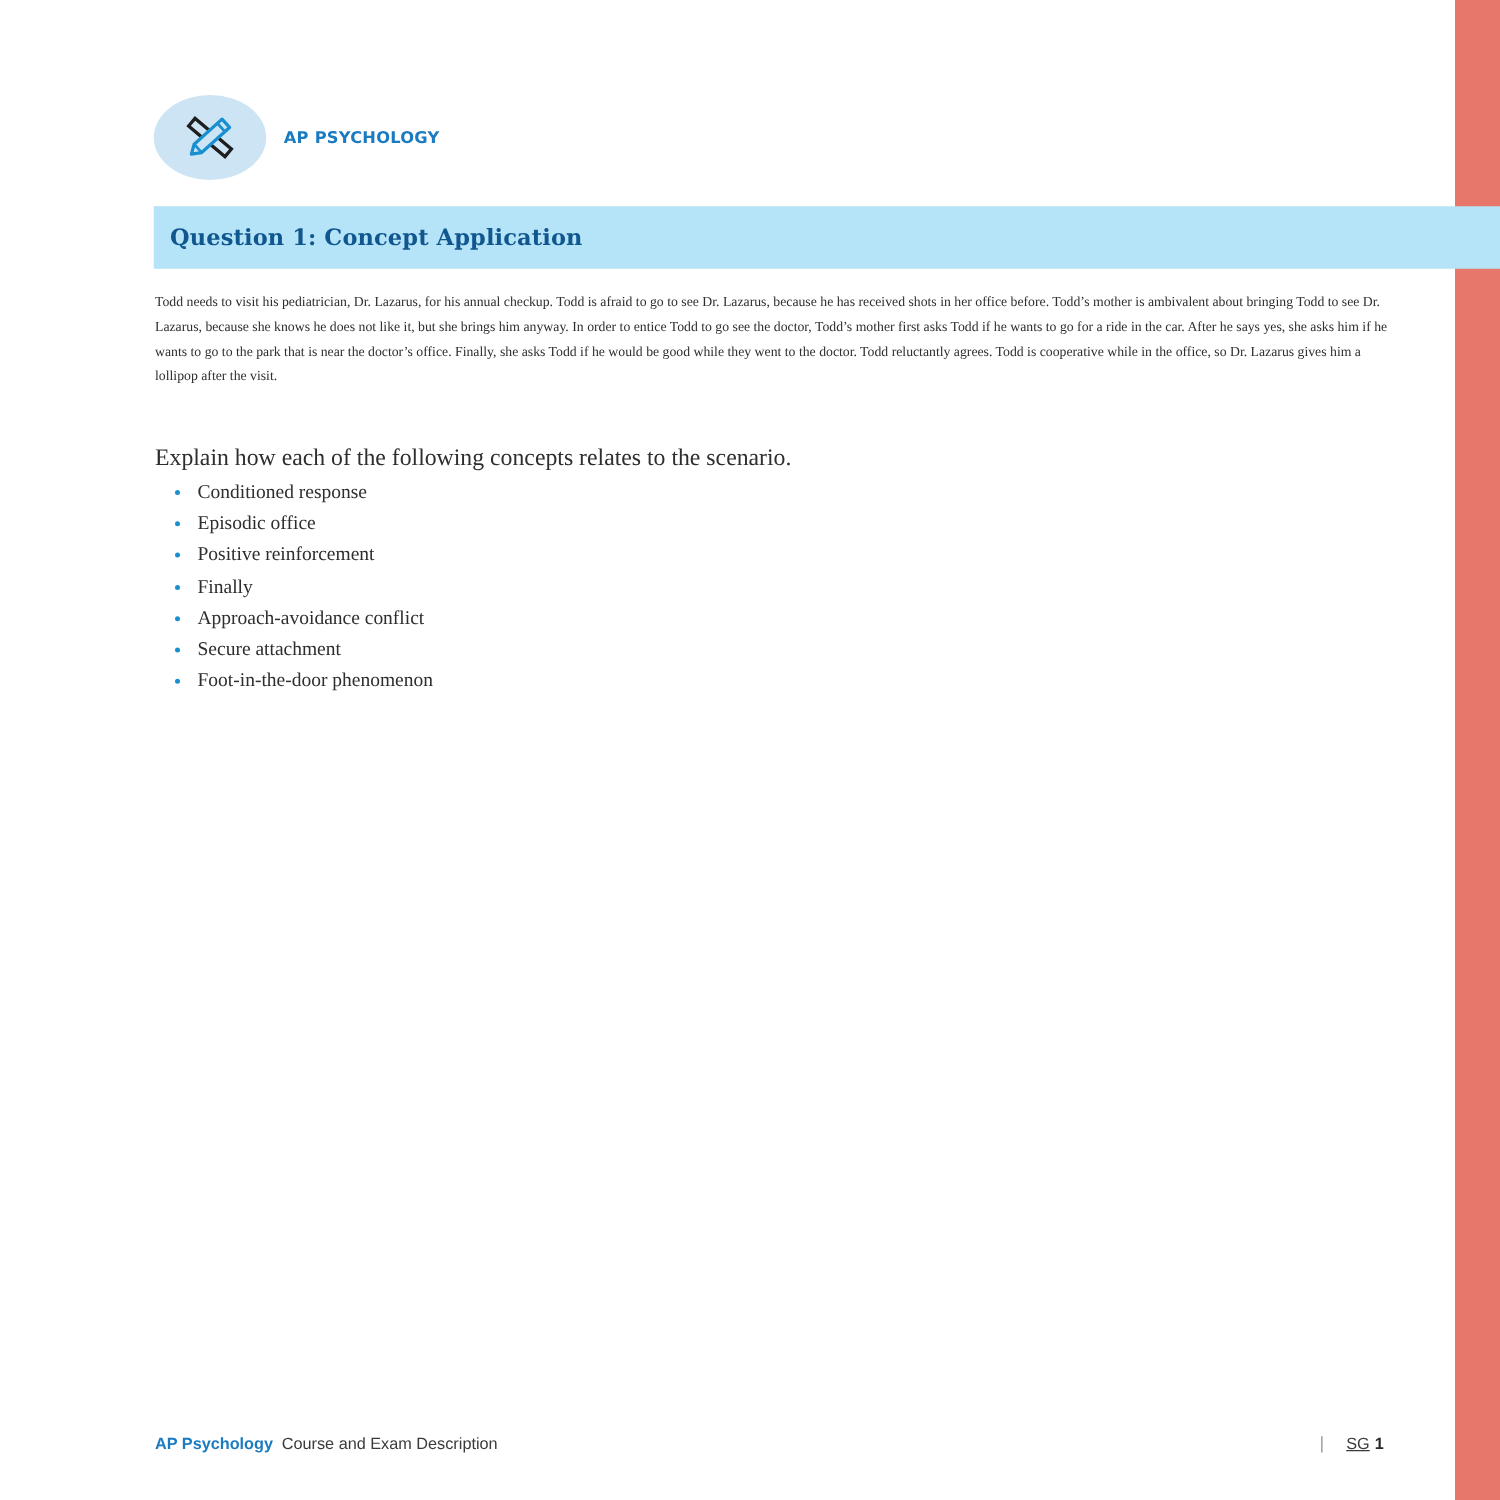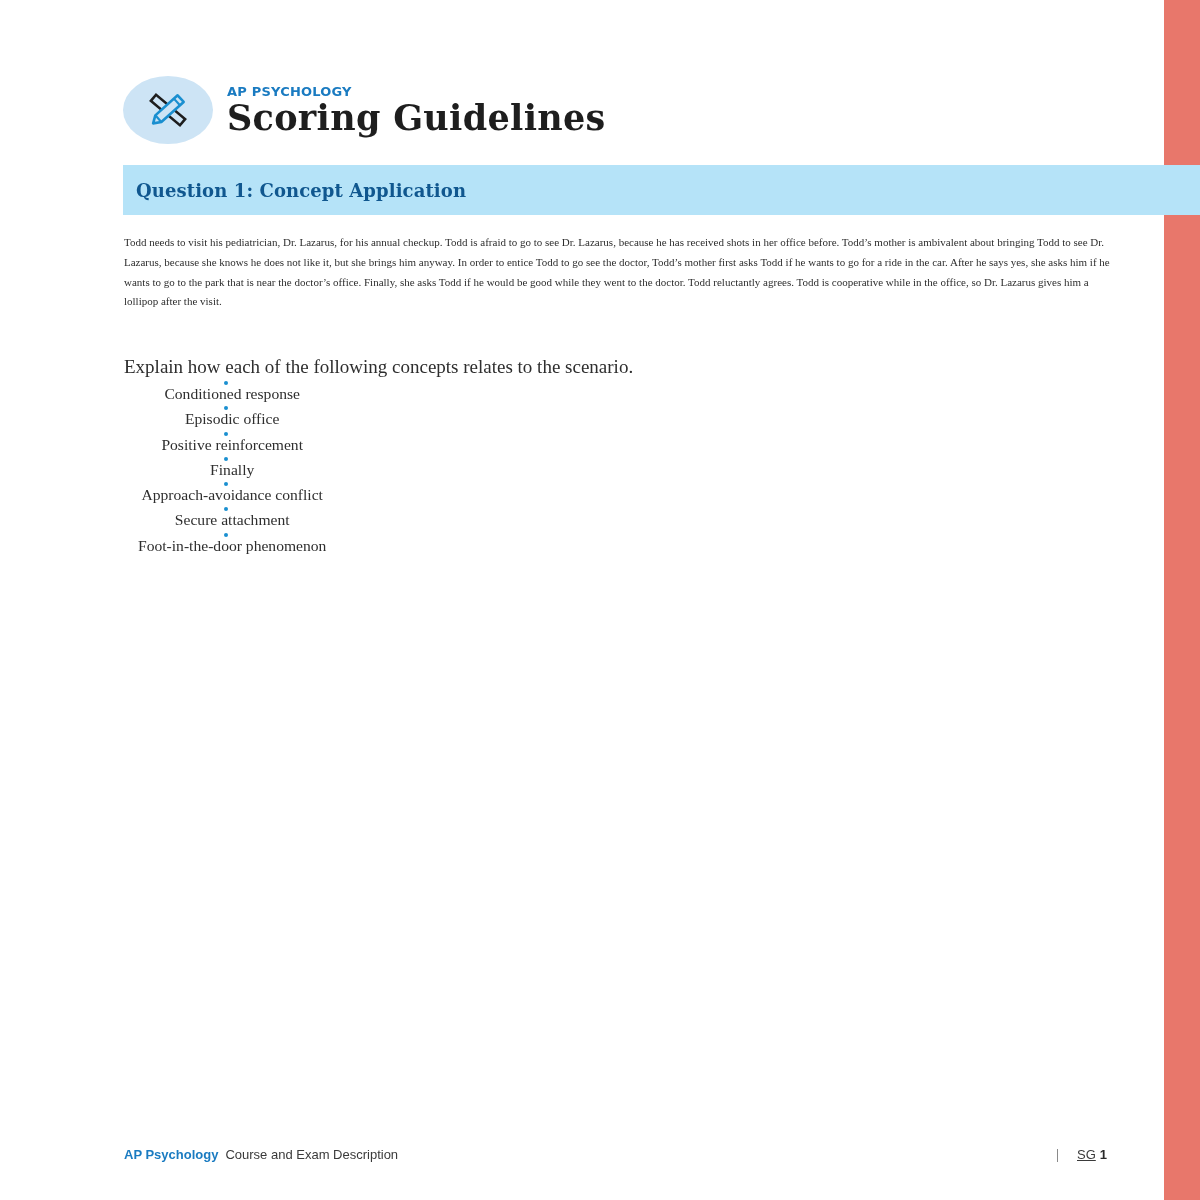--- a/index.html
+++ b/index.html
@@ -107,21 +107,20 @@
       margin: 0;
       padding: 0;
       list-style: none;
     }
     .concept-list li {
       display: flex;
       align-items: center;
       height: 25.3px;
       font-size: 15.6px;
       color: #2e2e2e;
-      flex-direction: column;
     }
     .bullet {
       width: 4px;
       height: 4px;
       border-radius: 50%;
       background: #1a8fd0;
       margin-right: 14px;
       margin-left: 2px;
       flex-shrink: 0;
     }
@@ -185,21 +184,20 @@
 
       <g transform="translate(23,20) rotate(-42)">
         <path d="M -20 0 L -13 -4.5 L 17 -4.5 L 17 4.5 L -13 4.5 Z" fill="#cde4f5" stroke="#1a8fd0" stroke-width="2.6" stroke-linejoin="round"></path>
         <line x1="-13" y1="-4.5" x2="-13" y2="4.5" stroke="#1a8fd0" stroke-width="2.2"></line>
         <line x1="12" y1="-4.5" x2="12" y2="4.5" stroke="#1a8fd0" stroke-width="2.2"></line>
       </g>
     </svg>
   </div>
   <div class="header-text">
     <span class="kicker">AP PSYCHOLOGY</span>
-    <span class="title">Scoring Guidelines</span>
   </div>
 </div>
 
 <div class="question-bar">
   <span class="question-title">Question 1:  Concept Application</span>
 </div>
 
 <p class="body-text">Todd needs to visit his pediatrician, Dr. Lazarus, for his annual checkup. Todd is afraid to go to see Dr. Lazarus, because he has received shots in her office before. Todd’s mother is ambivalent about bringing Todd to see Dr. Lazarus, because she knows he does not like it, but she brings him anyway. In order to entice Todd to go see the doctor, Todd’s mother first asks Todd if he wants to go for a ride in the car. After he says yes, she asks him if he wants to go to the park that is near the doctor’s office. Finally, she asks Todd if he would be good while they went to the doctor. Todd reluctantly agrees. Todd is cooperative while in the office, so Dr. Lazarus gives him a lollipop after the visit.</p>
 
 <p class="prompt">Explain how each of the following concepts relates to the scenario.</p>

